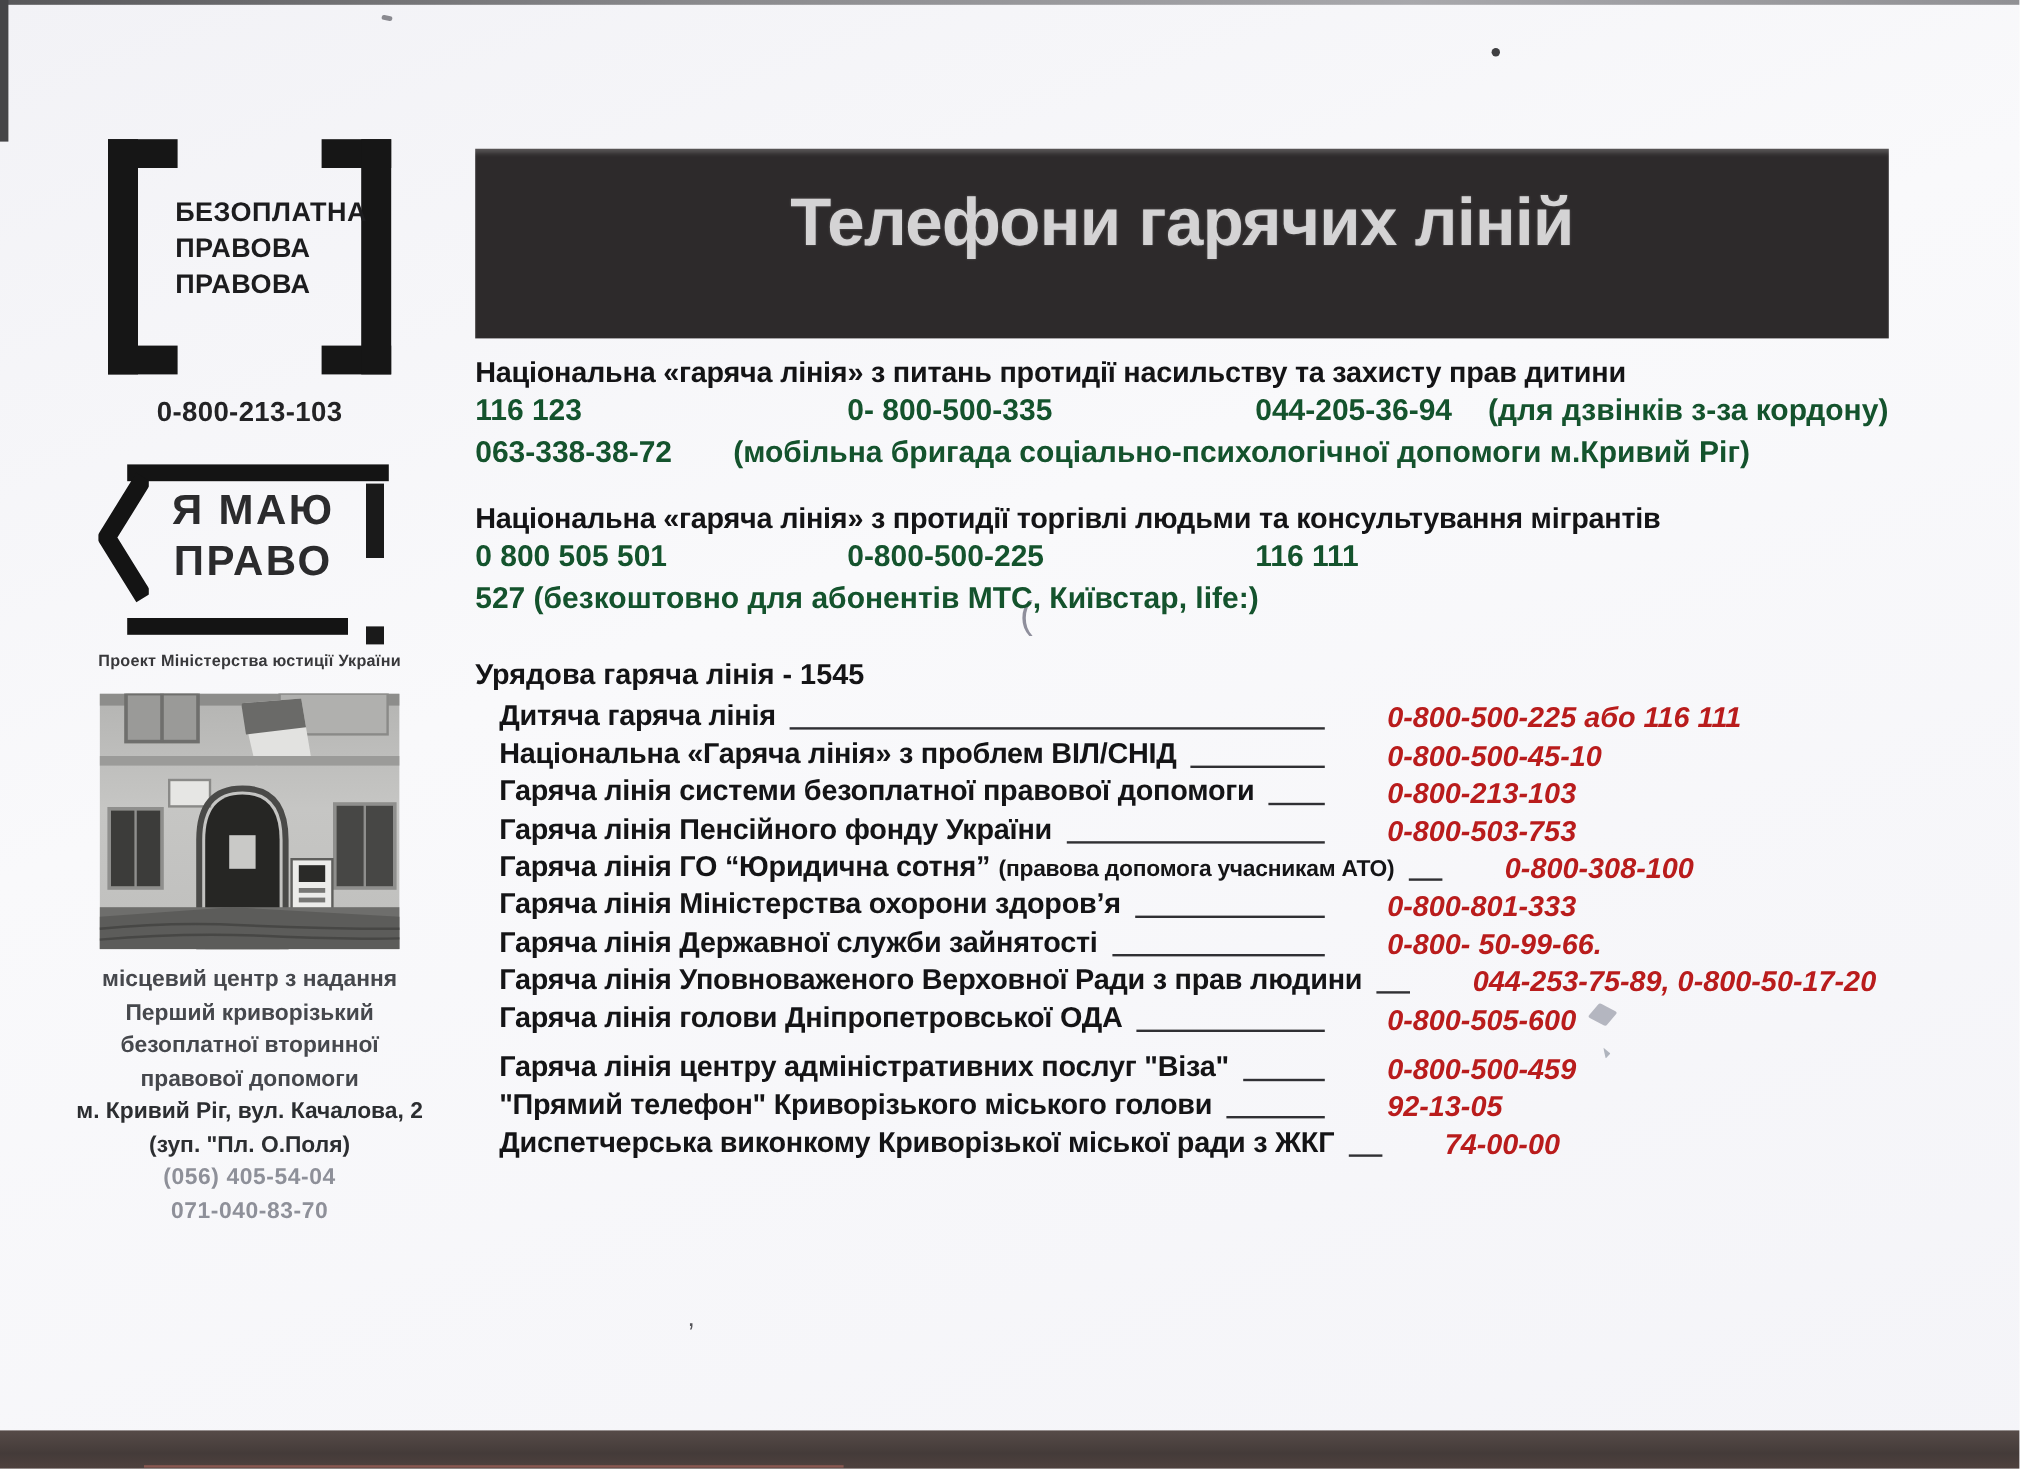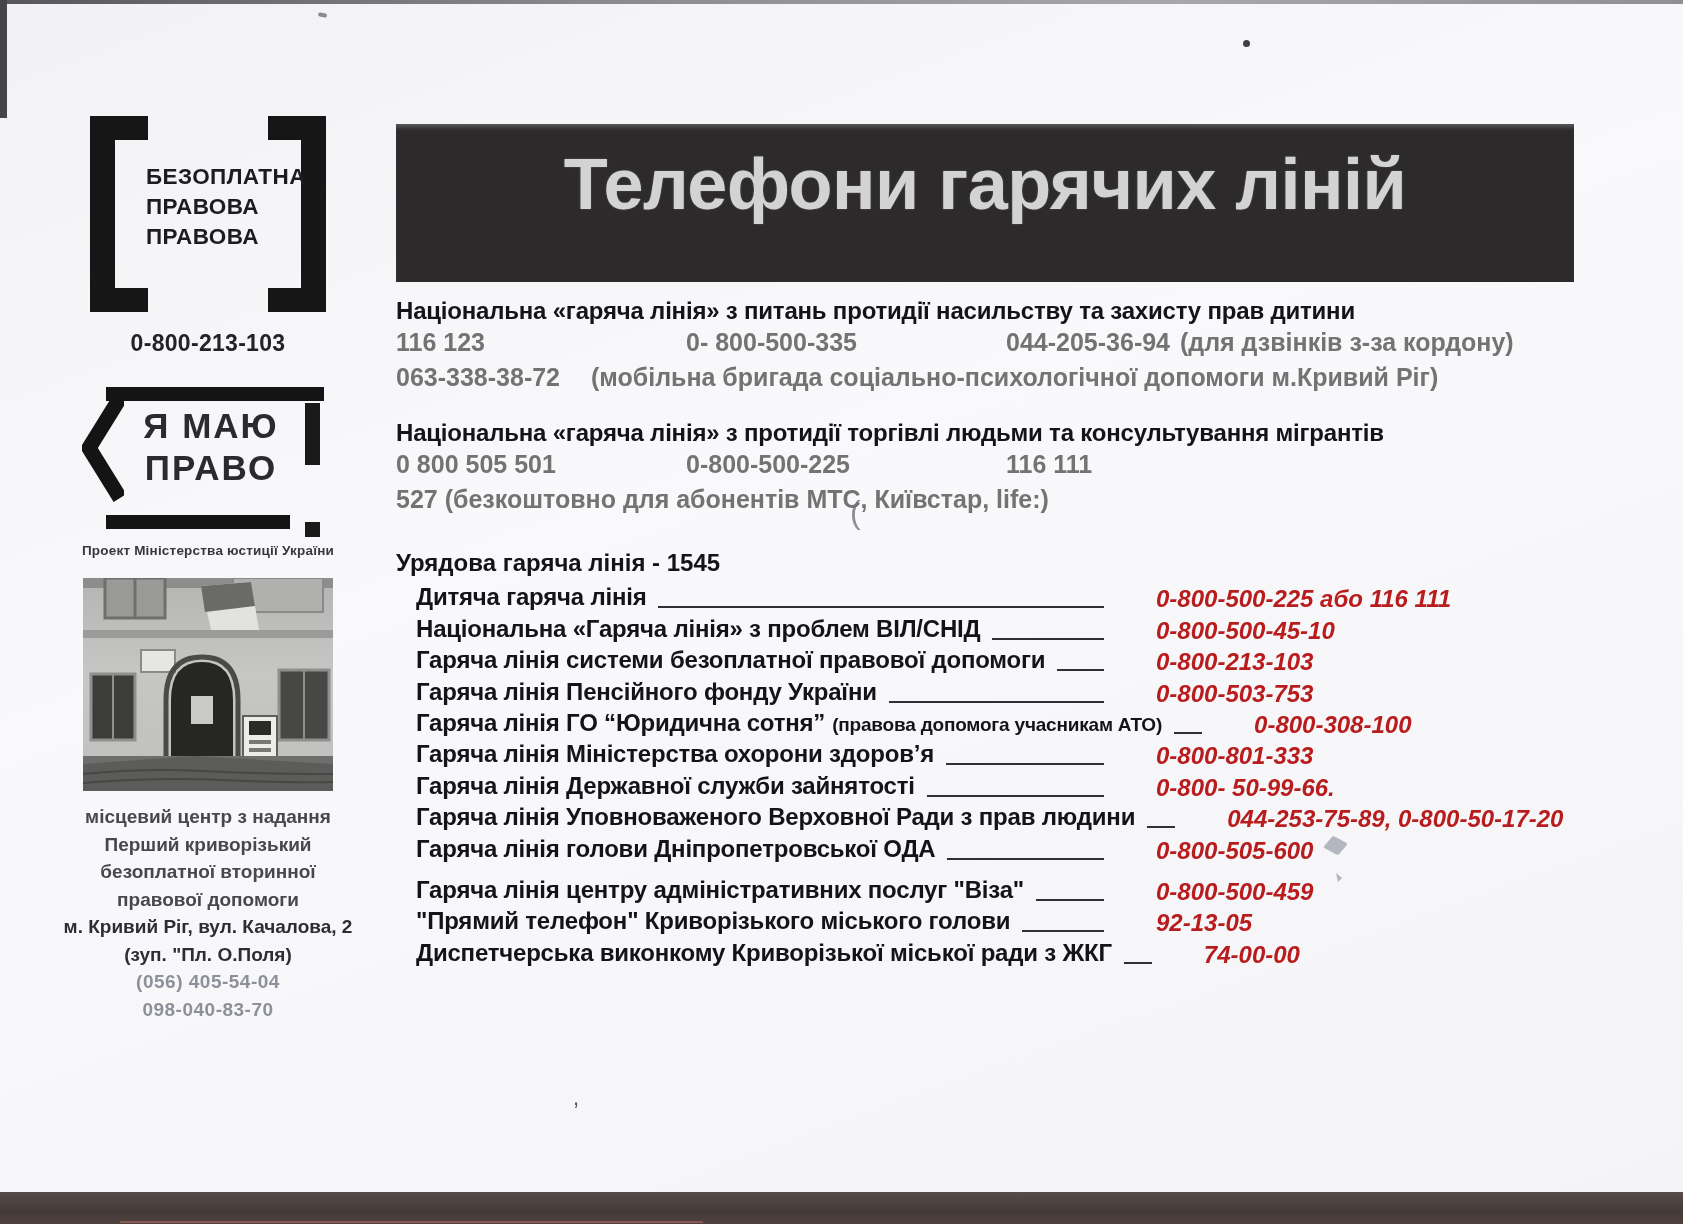--- a/index.html
+++ b/index.html
@@ -50,27 +50,27 @@
 
   .office-info { margin-top:12px; font-weight:700; font-size:19px; line-height:27.5px; color:#46484d; }
   .office-info .addr { color:#2c2e31; font-weight:800; }
   .office-info .ph { color:#8e9099; letter-spacing:.5px; }
   .office-email { margin-top:2px; font-size:15px; font-weight:600; color:#a2a6b1; letter-spacing:.3px; }
 
   
   .main { position:absolute; left:396px; top:124px; width:1178px; }
   .banner { height:158px; background:#2d2a2b; box-shadow:inset 0 5px 4px -2px rgba(255,255,255,.22);
     display:flex; align-items:center; justify-content:center; padding-bottom:38px; }
-  .banner-title { font-size:72px; font-weight:700; color:#d4d3d4; letter-spacing:-.5px;
+  .banner-title { font-size:56px; font-weight:700; color:#d4d3d4; letter-spacing:-.5px;
     text-shadow:0 0 2px rgba(255,255,255,.25); }
 
   .sec-heading { font-size:24px; font-weight:800; letter-spacing:-.2px; color:#141416; }
   .sec1 { margin-top:15px; }
   .sec2 { margin-top:24px; }
-  .num-row { display:flex; font-size:25px; font-weight:700; line-height:35px; color:#737373; }
+  .num-row { display:flex; font-size:25px; font-weight:700; line-height:35px; color:#14532d;gap:20px; }
   .c-290 { width:290px; flex:none; }
   .c-320 { width:320px; flex:none; }
   .row-note { font-weight:600; }
 
   .gov-line { margin-top:32px; font-size:24px; font-weight:800; color:#141416; }
 
   .hl-list { margin-top:6px; }
   .hl-row { display:flex; align-items:flex-end; height:31.4px; }
   .hl-row.gap { margin-top:10px; }
   .hl-label { flex:none; font-size:24px; font-weight:800; letter-spacing:-.2px; line-height:30px; color:#141416; white-space:nowrap;margin-left:20px; }
@@ -156,21 +156,21 @@
   </svg>
 
   <div class="office-info">
     <div>місцевий центр з надання</div>
     <div>Перший криворізький</div>
     <div>безоплатної вторинної</div>
     <div>правової допомоги</div>
     <div class="addr">м. Кривий Ріг, вул. Качалова, 2</div>
     <div class="addr">(зуп. "Пл. О.Поля)</div>
     <div class="ph">(056) 405-54-04</div>
-    <div class="ph">098-040-83-70</div>
+    <div class="ph">071-040-83-70</div>
   </div>
 </div>
 
 <div class="main">
 
   <div class="banner">
     <div class="banner-title">Телефони гарячих ліній</div>
   </div>
 
   <div class="sec1">

